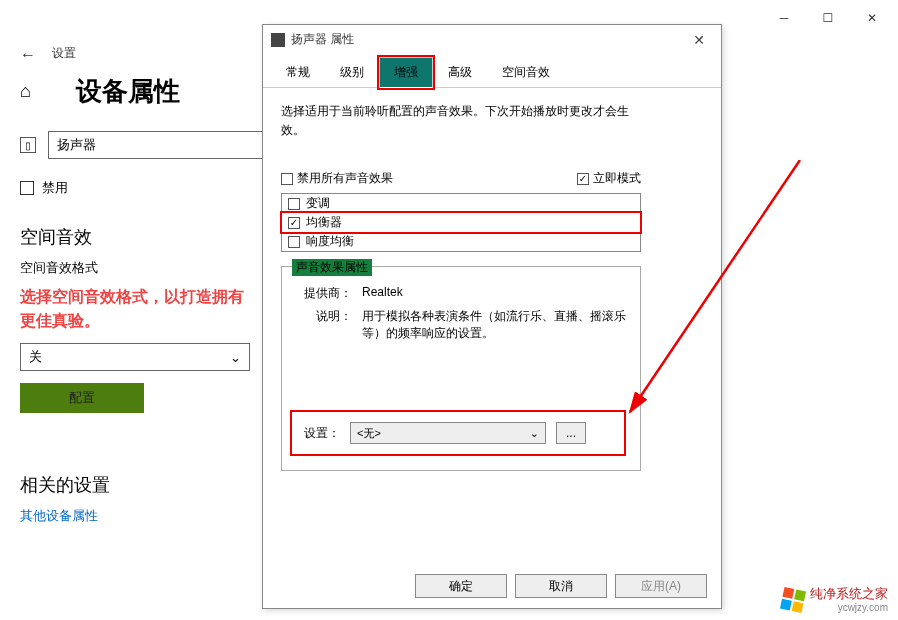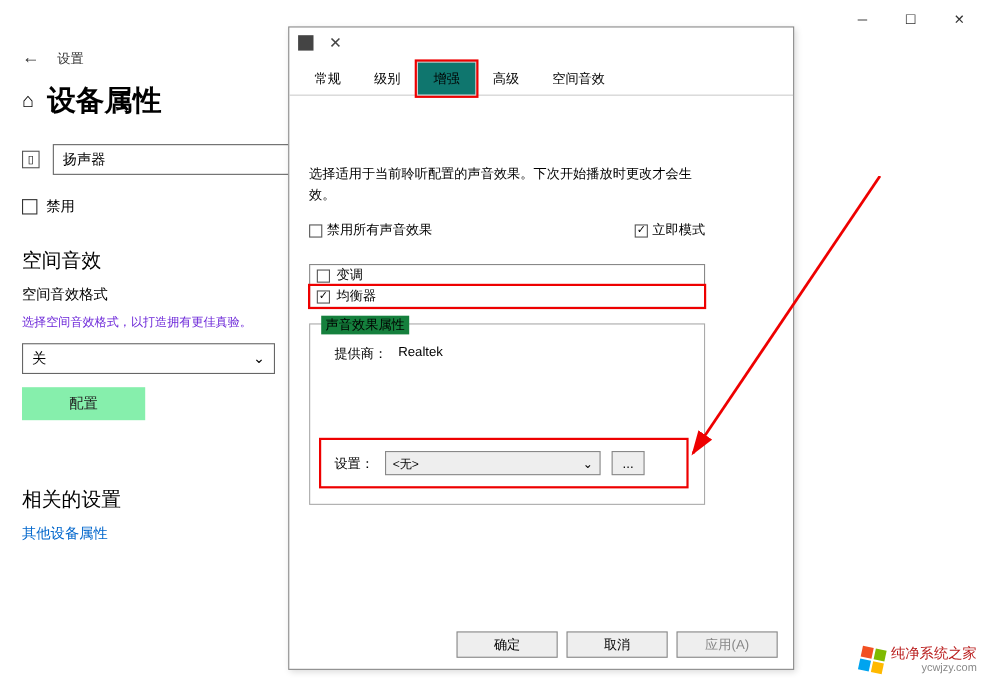--- a/index.html
+++ b/index.html
@@ -30,34 +30,34 @@
     .chrome-btn {
       width: 44px; height: 28px;
       display: flex; align-items: center; justify-content: center;
       color: #333;
     }
     .settings-main { padding: 8px 20px; }
     .back-row { display:flex; align-items:center; gap:16px; font-size:12px; color:#333; }
     .back-arrow { font-size:16px; }
     .settings-title-row { display:flex; align-items:center; gap:12px; margin-top:12px; }
     .home-icon { font-size:18px; }
-    .settings-title { font-size:26px; font-weight:600; }
+    .settings-title { font-size:26px; font-weight:600;margin-left:33px; }
     .device-row { display:flex; align-items:center; gap:12px; margin-top:22px; }
     .speaker-icon { width:16px; height:16px; border:1px solid #555; display:inline-flex; align-items:center; justify-content:center; font-size:10px; }
     .device-input {
       border:1px solid #666; width:220px; height:28px; padding:2px 8px; font-size:13px;
     }
     .disable-row { display:flex; align-items:center; gap:8px; margin-top:20px; font-size:13px; }
     .chk { width:14px; height:14px; border:1px solid #333; display:inline-block; }
 
     .section-h { font-size:18px; font-weight:400; margin-top:28px; }
     .section-sub { font-size:13px; margin-top:10px; }
-    .section-desc { font-size:11px; color:#6d28d9; margin-top:8px; max-width:230px; line-height:1.5; }
+    .section-desc { font-size:16px; color:#ef4444; margin-top:8px; max-width:230px; line-height:1.5;font-weight:bold; }
     .format-select { border:1px solid #666; width:230px; height:28px; margin-top:10px; padding:2px 8px; font-size:13px; display:flex; align-items:center; justify-content:space-between; }
-    .config-btn { background:#86efac; color:#222; width:112px; height:30px; margin-top:12px; border:none; font-size:13px; display:flex; align-items:center; justify-content:center; }
+    .config-btn { background:#4d7c0f; color:#222; width:124px; height:30px; margin-top:12px; border:none; font-size:13px; display:flex; align-items:center; justify-content:center; }
     .related-h { font-size:18px; font-weight:400; margin-top:60px; }
     .link { color:#0066cc; font-size:13px; margin-top:10px; display:block; }
 
     
     .dialog {
       position:absolute;
       top:24px; left:262px;
       width:460px; height:585px;
       background:#fff;
       border:1px solid #888;
@@ -68,27 +68,27 @@
     .dlg-icon { width:14px; height:14px; background:#444; display:inline-block; }
     .dlg-title-text { font-size:12px; color:#333; flex:1; }
     .dlg-close { font-size:14px; color:#444; padding:0 8px; }
 
     .tabs { display:flex; border-bottom:1px solid #ccc; padding:0 8px; margin-top:2px; }
     .tab { padding:6px 14px; font-size:12px; border:1px solid transparent; position:relative; top:1px; }
     .tab.active { border:1px solid #ccc; border-bottom:1px solid #fff; background:#0f766e; }
     .tab.hl { outline:2px solid #e00; }
 
     .tab-body { padding:14px 18px 8px; flex:1; }
-    .desc-text { font-size:12px; line-height:1.6; max-width:360px;margin-top:48px; }
-
-    .opts-row { display:flex; justify-content:space-between; margin-top:14px; font-size:12px; width:360px; }
+    .desc-text { font-size:12px; line-height:1.6; max-width:360px; }
+
+    .opts-row { display:flex; justify-content:space-between; margin-top:30px; font-size:12px; width:360px; }
     .opt { display:flex; align-items:center; gap:4px; }
     .chkmark { width:12px; height:12px; border:1px solid #555; display:inline-flex; align-items:center; justify-content:center; font-size:10px; line-height:1; }
 
-    .effects-list { border:1px solid #888; width:360px; margin-top:22px; }
+    .effects-list { border:1px solid #888; width:360px; margin-top:6px; }
     .eff-item { display:flex; align-items:center; gap:6px; padding:1px 6px; font-size:12px; }
     .red-box1 { outline:2px solid #e00; }
 
     .props-box { border:1px solid #aaa; width:360px; margin-top:14px; padding:12px 14px 16px; position:relative; }
     .props-legend { position:absolute; top:-8px; left:10px; background:#15803d; padding:0 4px; font-size:12px; }
     .prop-row { display:flex; gap:10px; font-size:12px; margin-top:6px; }
     .prop-label { width:56px; text-align:right; }
     .prop-val { flex:1; }
 
     .setting-row { display:flex; align-items:center; gap:10px; margin-top:70px; }
@@ -152,20 +152,21 @@
     <button class="config-btn">配置</button>
 
     <h2 class="related-h">相关的设置</h2>
     <a class="link">其他设备属性</a>
   </div>
 </div>
 
 <div class="dialog">
   <div class="dlg-title">
     <span class="dlg-icon"></span>
+    <span class="dlg-title-text">扬声器 属性</span>
     <span class="dlg-close">✕</span>
   </div>
 
   <div class="tabs">
     <div class="tab">常规</div>
     <div class="tab">级别</div>
     <div class="tab active hl">增强</div>
     <div class="tab">高级</div>
     <div class="tab">空间音效</div>
   </div>
@@ -186,27 +187,35 @@
 
     <div class="effects-list">
       <div class="eff-item">
         <span class="chkmark"></span>
         <span>变调</span>
       </div>
       <div class="eff-item red-box1">
         <span class="chkmark">✓</span>
         <span>均衡器</span>
       </div>
+      <div class="eff-item">
+        <span class="chkmark"></span>
+        <span>响度均衡</span>
+      </div>
     </div>
 
     <div class="props-box">
       <span class="props-legend">声音效果属性</span>
       <div class="prop-row">
         <span class="prop-label">提供商：</span>
         <span class="prop-val">Realtek</span>
+      </div>
+      <div class="prop-row">
+        <span class="prop-label">说明：</span>
+        <span class="prop-val">用于模拟各种表演条件（如流行乐、直播、摇滚乐等）的频率响应的设置。</span>
       </div>
 
       <div class="setting-row hl">
         <span class="setting-label">设置：</span>
         <div class="setting-select">
           <span>&lt;无&gt;</span>
           <span>⌄</span>
         </div>
         <div class="browse-btn">...</div>
       </div>

